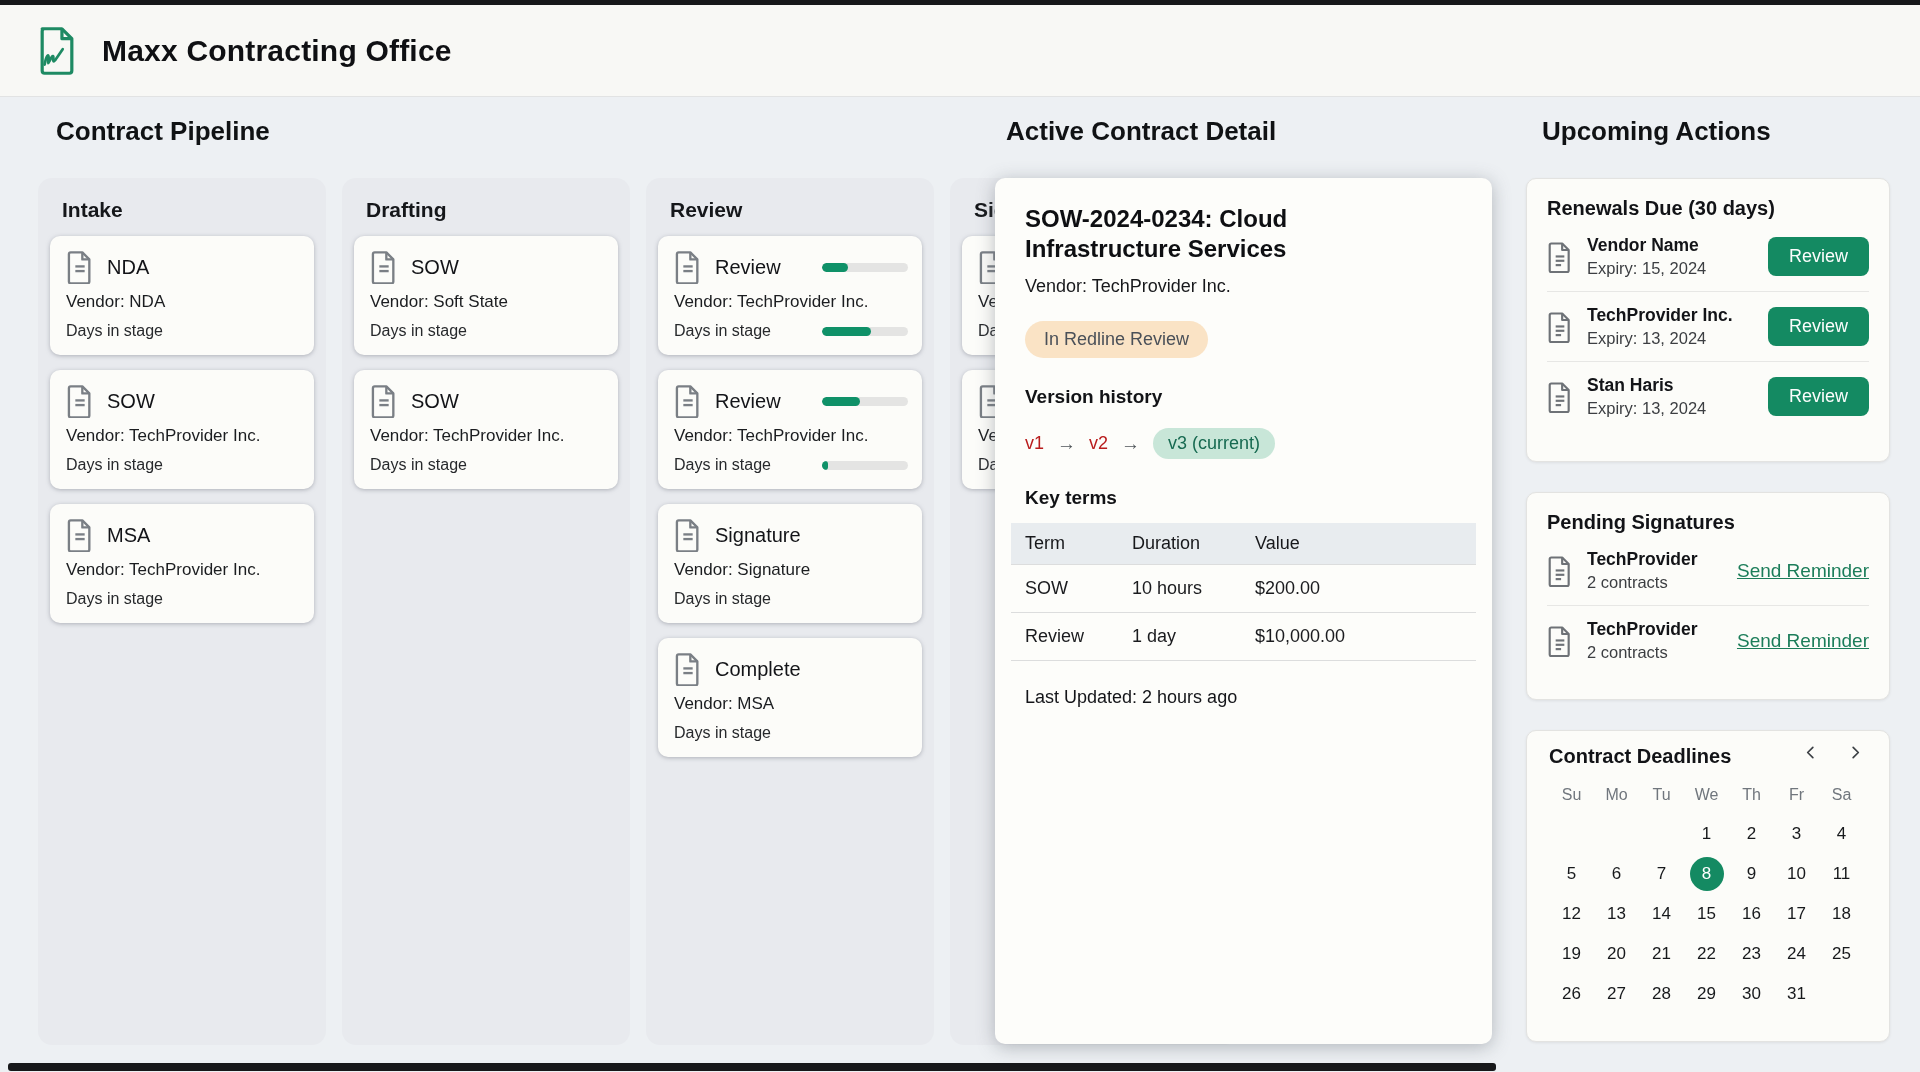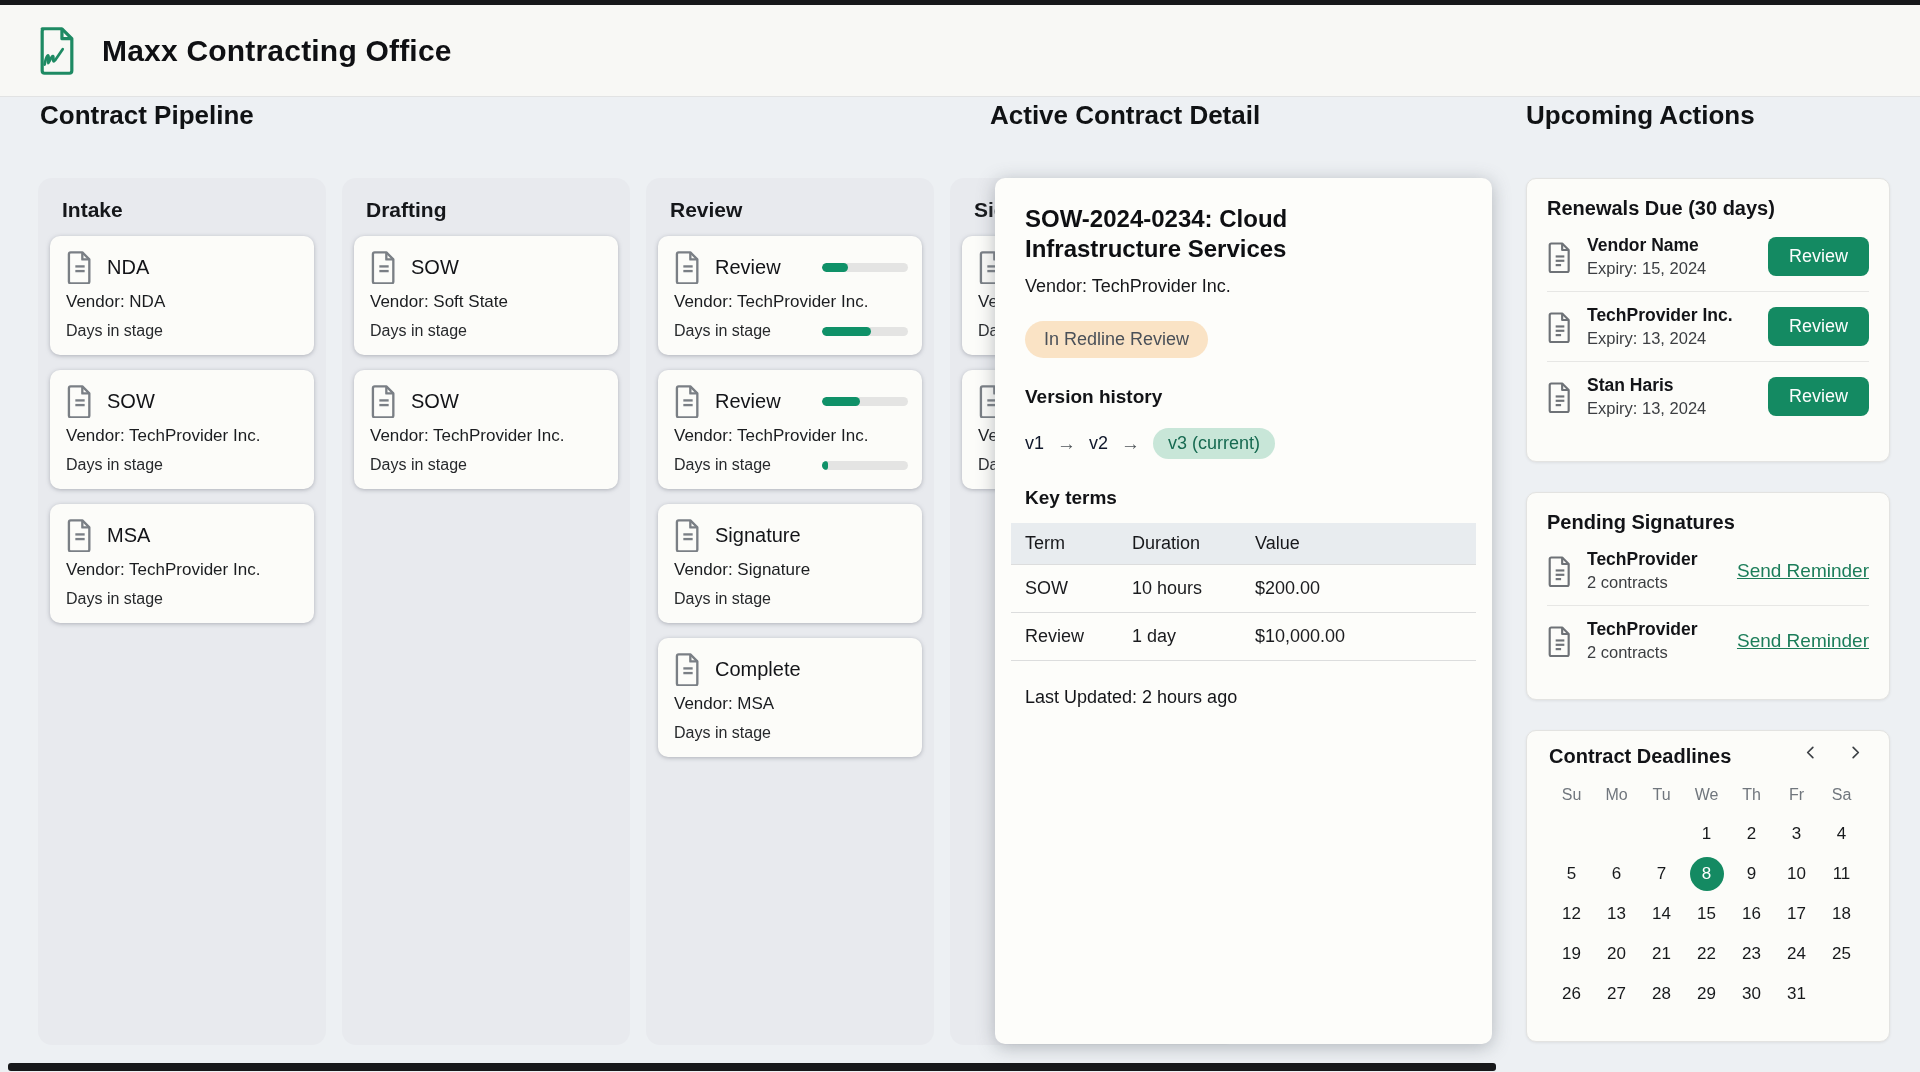--- a/index.html
+++ b/index.html
@@ -8,21 +8,21 @@
 
   .top-strip{position:absolute;left:0;top:0;width:1920px;height:5px;background:#17181a;}
   .bottom-strip{position:absolute;left:8px;top:1063px;width:1488px;height:8px;background:#17181a;border-radius:3px;}
 
   header.app-header{position:absolute;left:0;top:5px;width:1920px;height:92px;background:#f8f8f5;
     border-bottom:1px solid #e2e3e3;display:flex;align-items:center;padding-left:36px;box-sizing:border-box;}
   .logo{display:inline-flex;width:42px;height:50px;}
   .logo svg{width:100%;height:100%;}
   h1.app-title{font-size:30px;font-weight:700;color:#0f1013;margin:0 0 0 24px;letter-spacing:.2px;}
 
-  .sec-title{position:absolute;top:100px;margin:0;font-size:26px;font-weight:700;color:#101214;}
+  .sec-title{position:absolute;top:100px;margin:16px;font-size:26px;font-weight:700;color:#101214;}
   .t-pipeline{left:40px;}
   .t-detail{left:990px;}
   .t-actions{left:1526px;}
 
   
   .board{position:absolute;left:38px;top:178px;display:flex;gap:16px;}
   .column{width:288px;height:867px;background:#e8eaee;border-radius:14px;box-sizing:border-box;flex:0 0 auto;}
   .col-label{margin:20px 0 8px 24px;font-size:21px;font-weight:700;color:#15171a;}
   .col-cards{padding:6px 12px 0 12px;}
   .card{background:#fcfcf9;border-radius:10px;box-shadow:0 1px 4px rgba(125,130,140,.55);
@@ -39,21 +39,21 @@
 
   
   .detail-panel{position:absolute;left:995px;top:178px;width:497px;height:866px;background:#fdfdfa;
     border-radius:10px;box-shadow:0 3px 18px rgba(105,110,120,.45);padding:26px 30px;box-sizing:border-box;z-index:6;}
   .dp-title{margin:0;font-size:24px;line-height:1.25;font-weight:700;color:#0e0f12;width:340px;}
   .dp-vendor{margin-top:12px;font-size:18px;color:#17181b;}
   .status-badge{display:inline-block;margin-top:24px;background:#fae3c5;color:#4a5058;
     font-size:18px;padding:8px 19px;border-radius:20px;}
   .dp-h{margin:28px 0 0 0;font-size:19px;font-weight:700;color:#121316;}
   .version-row{margin-top:20px;display:flex;align-items:center;gap:13px;font-size:18px;}
-  .ver{color:#0f172a;}
+  .ver{color:#b91c1c;}
   .ver-arrow{color:#4e5458;font-size:19px;}
   .ver-pill{background:#c8e6d8;color:#176a51;padding:5px 15px;border-radius:16px;}
   table.key-terms{margin:14px 0 0 -14px;width:calc(100% + 28px);border-collapse:collapse;table-layout:fixed;}
   .key-terms col.c1{width:121px;}
   .key-terms col.c2{width:123px;}
   .key-terms thead tr{background:#e8ecef;}
   .key-terms th{text-align:left;font-size:18px;font-weight:400;color:#17181b;padding:10px 0;}
   .key-terms td{font-size:18px;color:#1a1b1e;padding:13px 0;}
   .key-terms th:first-child,.key-terms td:first-child{padding-left:14px;}
   .key-terms thead tr,.key-terms tbody tr{border-bottom:1px solid #dcdddd;}

